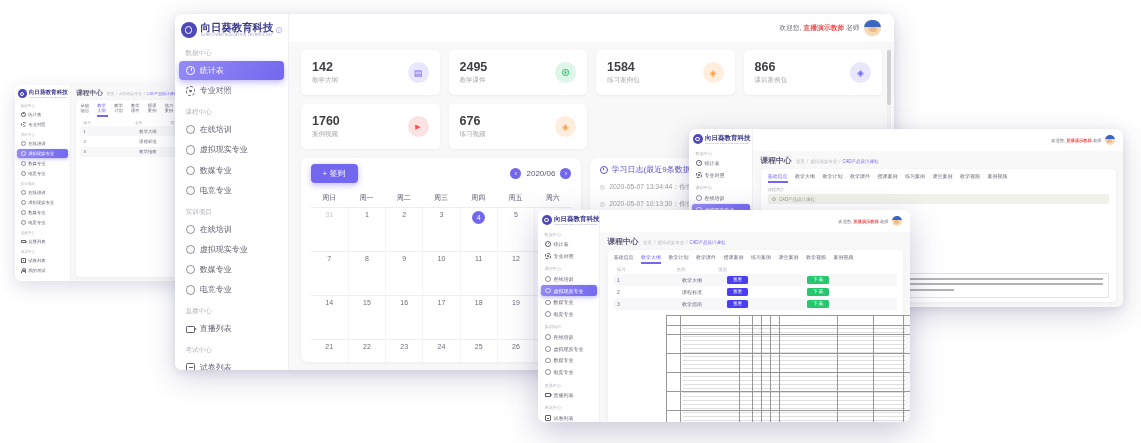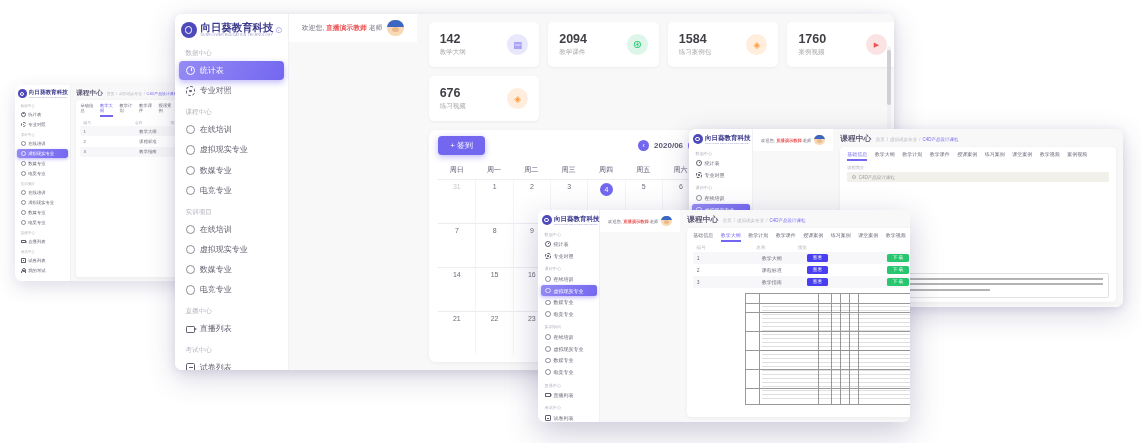--- a/index.html
+++ b/index.html
@@ -40,21 +40,21 @@
       border-left:.36em solid currentColor; border-top:.22em solid transparent; border-bottom:.22em solid transparent; }
   .exam-icon { border:1px solid currentColor; border-radius:.2em; }
   .exam-icon::after { content:""; position:absolute; left:22%; right:22%; top:46%; height:1px; background:currentColor; }
   .user-icon::before { content:""; position:absolute; left:28%; top:2%; width:.48em; height:.48em; border:1px solid currentColor; border-radius:50%; }
   .user-icon::after { content:""; position:absolute; left:8%; right:8%; bottom:2%; height:.45em;
       border:1px solid currentColor; border-bottom:none; border-radius:.6em .6em 0 0; }
   .dot-icon { width:.95em; height:.95em; border:1px solid #b5b5b5; border-radius:50%; flex-shrink:0; }
   .eye-icon::before { content:"◎"; }
 
   
-  .mn { flex:1; display:flex; flex-direction:row; min-width:0; background:#f8f8f8; position:relative; }
+  .mn { flex:1; display:flex; flex-direction:column; min-width:0; background:#f8f8f8; position:relative; }
   .hd { background:#fff; display:flex; justify-content:flex-end; align-items:center; gap:.6em;
         padding:0 1.6em; height:var(--hh); flex-shrink:0; }
   .wel { font-size:.85em; color:#6e6b7b; white-space:nowrap; }
   .wel .nm { color:#ea5455; font-weight:bold; }
   .avatar { width:2.1em; height:2.1em; border-radius:50%; background:#f7d9b4; position:relative; overflow:hidden; flex-shrink:0; }
   .avatar::before { content:""; position:absolute; top:0; left:0; right:0; height:42%; background:#3a66c4; }
   .avatar::after { content:""; position:absolute; left:28%; top:44%; width:44%; height:32%; background:#eab98d; border-radius:50%; }
   .body { padding:1em 1.5em; flex:1; display:flex; flex-direction:column; min-height:0; }
   .ttl-row { display:flex; align-items:baseline; gap:.9em; margin-bottom:.5em; flex-shrink:0; }
   .pg-title { font-size:1.55em; font-weight:bold; color:#5e5873; }
@@ -113,21 +113,21 @@
   .s-ic.file-icon::after  { content:"▤"; }
   .s-ic.gear2-icon::after { content:"⊛"; font-size:11px; }
   .s-ic.box-icon::after   { content:"◈"; }
   .s-ic.video2-icon::after{ content:"▶"; font-size:7px; }
   .panels { display:flex; gap:9px; flex:1; min-height:0; }
   .cal { width:280px; flex-shrink:0; overflow:hidden; padding:.8em 1.2em; }
   .cal-hd { display:flex; justify-content:space-between; align-items:center; }
   .sign-btn { background:#7367f0; color:#fff; border:none; border-radius:4px; font-size:8px; padding:4px 12px;
               box-shadow:0 2px 6px rgba(115,103,240,.45); cursor:pointer; font-family:inherit; }
   .mon-nav { display:flex; align-items:center; gap:5px; }
-  .mon { font-size:8px; font-weight:bold; color:#5e5873; }
+  .mon { font-size:8px; font-weight:normal; color:#5e5873; }
   .nav-btn { width:11px; height:11px; border-radius:50%; background:#7367f0; color:#fff; border:none;
              font-size:7px; line-height:10px; text-align:center; padding:0; cursor:pointer; }
   .wds { display:grid; grid-template-columns:repeat(7,1fr); margin-top:8px; }
   .wd { font-size:7px; color:#5e5873; text-align:center; padding:2px 0 4px; }
   .cells { display:grid; grid-template-columns:repeat(7,1fr); }
   .cell { height:44px; border-top:1px solid #ececf1; border-left:1px solid #f4f4f7; text-align:center;
           padding-top:3px; font-size:7px; color:#6e6b7b; cursor:pointer; }
   .cells .cell:nth-of-type(7n+1) { border-left:none; }
   .cell.muted { color:#c8c8cf; }
   .cell.selected .d { display:inline-block; width:13px; height:13px; line-height:13px; border-radius:50%;
@@ -406,31 +406,38 @@
 
         <div class="scard">
               <span>
                 <div class="sval">142</div>
                 <div class="slbl">教学大纲</div>
               </span>
               <span class="s-ic purple file-icon"></span>
             </div>
             <div class="scard">
               <span>
-                <div class="sval">2094</div>
+                <div class="sval">2495</div>
                 <div class="slbl">教学课件</div>
               </span>
               <span class="s-ic green gear2-icon"></span>
             </div>
             <div class="scard">
               <span>
                 <div class="sval">1584</div>
                 <div class="slbl">练习案例包</div>
               </span>
               <span class="s-ic orange box-icon"></span>
+            </div>
+            <div class="scard">
+              <span>
+                <div class="sval">866</div>
+                <div class="slbl">课后案例包</div>
+              </span>
+              <span class="s-ic purple box-icon"></span>
             </div>
             <div class="scard">
               <span>
                 <div class="sval">1760</div>
                 <div class="slbl">案例视频</div>
               </span>
               <span class="s-ic red video2-icon"></span>
             </div>
             <div class="scard">
               <span>

